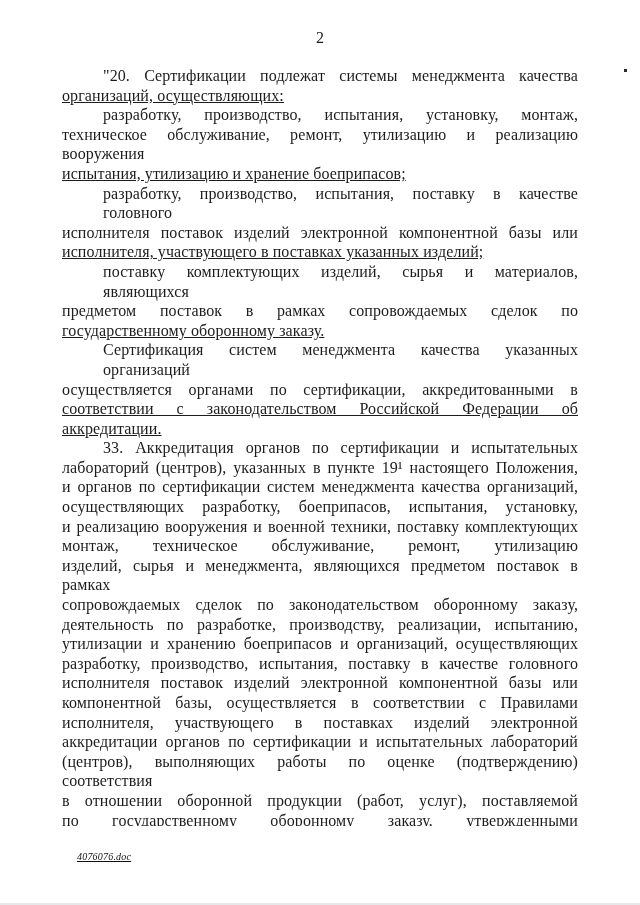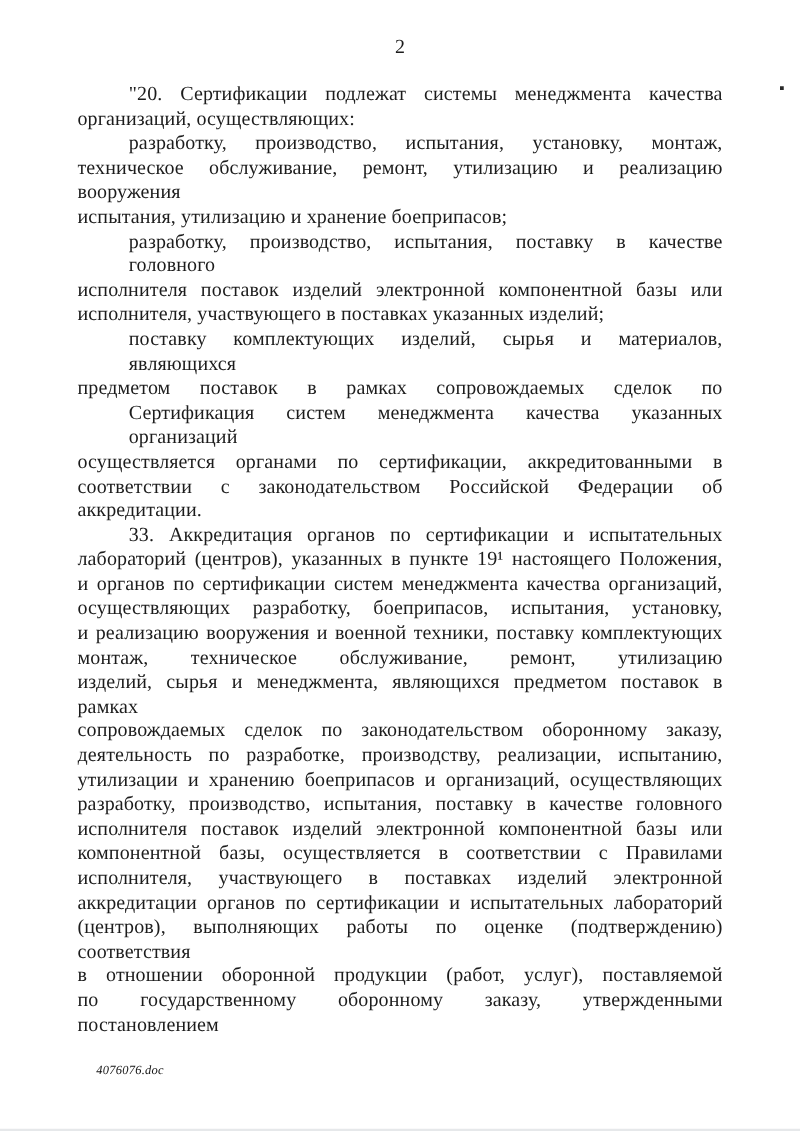--- a/index.html
+++ b/index.html
@@ -48,29 +48,31 @@
     text-align: justify;
     text-align-last: justify;
     white-space: normal;
     letter-spacing: 0.1px;
   }
   .line.first {
     padding-left: 41px;
   }
   .line.last {
     text-align-last: left;
+    text-decoration: underline;
   }
   .footer-filename {
     position: absolute;
     left: 77px;
     top: 851px;
     font-size: 10px;
     font-style: italic;
     letter-spacing: 0.2px;
     color: #111;
+    text-decoration: underline;
   }
   .speck {
     position: absolute;
     left: 624px;
     top: 69px;
     width: 3px;
     height: 3px;
     background: #2a2a2a;
   }
   .page-bottom-edge {
@@ -101,20 +103,21 @@
         <div class="line last">испытания, утилизацию и хранение боеприпасов;</div>
       </div>
       <div class="para">
         <div class="line first">разработку, производство, испытания, поставку в качестве головного</div>
         <div class="line">исполнителя поставок изделий электронной компонентной базы или</div>
         <div class="line last">исполнителя, участвующего в поставках указанных изделий;</div>
       </div>
       <div class="para">
         <div class="line first">поставку комплектующих изделий, сырья и материалов, являющихся</div>
         <div class="line">предметом поставок в рамках сопровождаемых сделок по</div>
+        <div class="line last">государственному оборонному заказу.</div>
       </div>
       <div class="para">
         <div class="line first">Сертификация систем менеджмента качества указанных организаций</div>
         <div class="line">осуществляется органами по сертификации, аккредитованными в</div>
         <div class="line last">соответствии с законодательством Российской Федерации об аккредитации.</div>
       </div>
       <div class="para">
         <div class="line first">33. Аккредитация органов по сертификации и испытательных</div>
         <div class="line">лабораторий (центров), указанных в пункте 19¹ настоящего Положения,</div>
         <div class="line">и органов по сертификации систем менеджмента качества организаций,</div>

